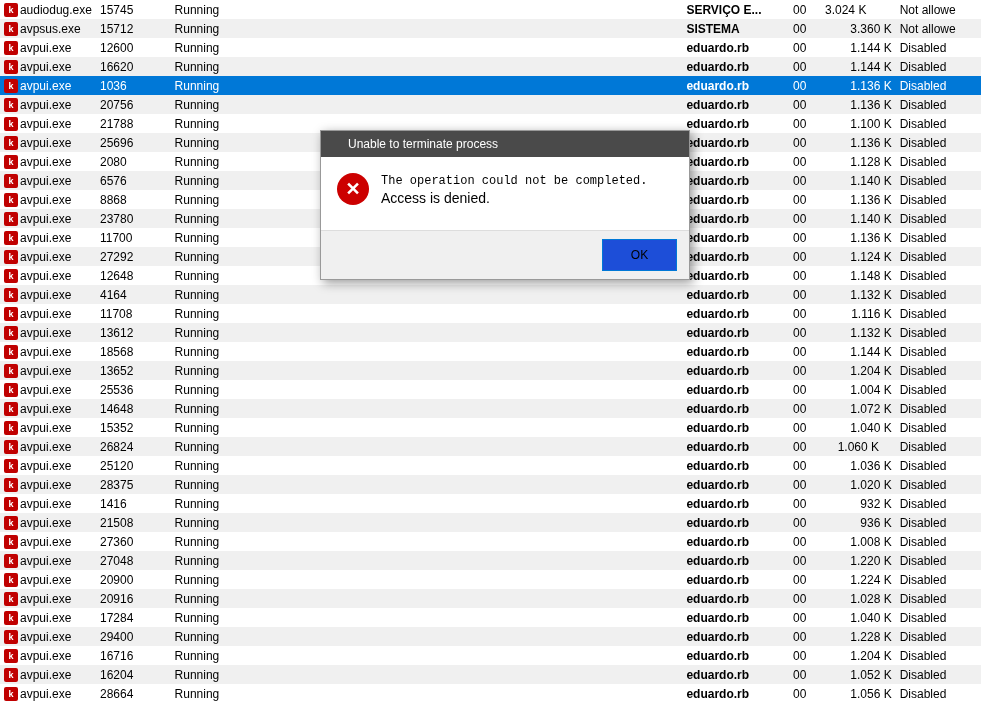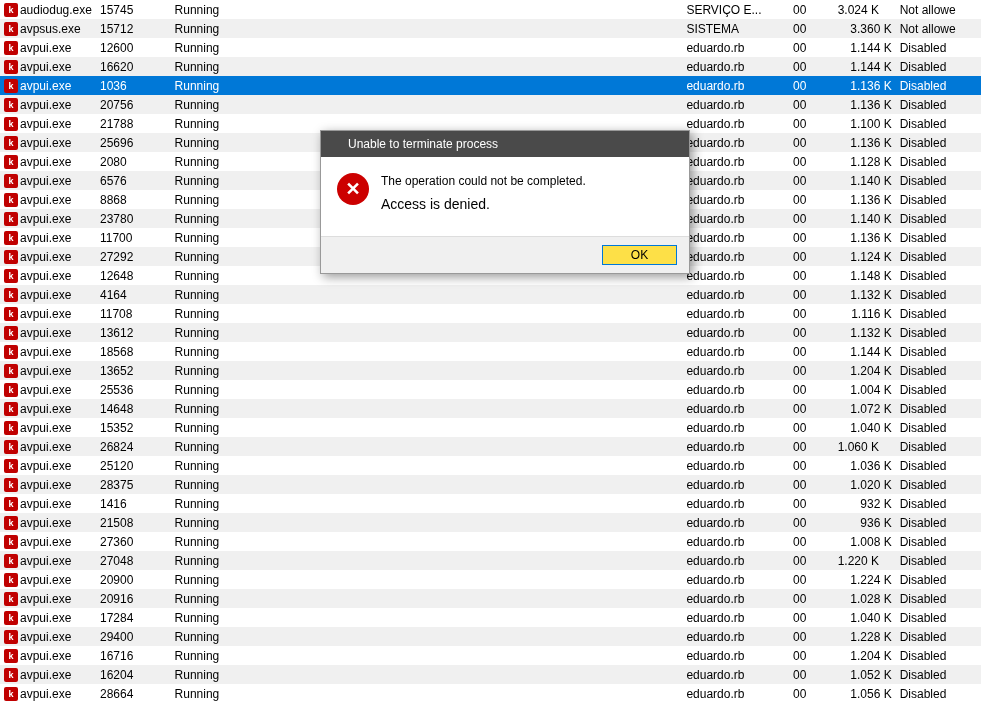--- a/index.html
+++ b/index.html
@@ -41,21 +41,21 @@
       color: #fff;
     }
     .process-table tr.highlighted td {
       color: #fff;
     }
 
     .col-name { width: 90px; }
     .col-pid  { width: 70px; }
     .col-status { width: 80px; }
     .col-empty { width: 400px; }
-    .col-user { width: 100px; }
+    .col-user { width: 100px; font-weight: bold; }
     .col-00   { width: 30px; }
     .col-mem  { width: 70px; }
     .col-dep  { width: 80px; }
 
     .k-icon {
       display: inline-block;
       width: 14px;
       height: 14px;
       background: #c00000;
       color: #fff;
@@ -136,41 +136,41 @@
       line-height: 1;
     }
 
     .dialog-message-area {
       flex: 1;
     }
 
     .dialog-main-msg {
       font-size: 12px;
       color: #000;
-      margin-bottom: 6px;
       line-height: 1.4;
+      font-family: Liberation Mono, monospace;
     }
 
     .dialog-sub-msg {
       font-size: 14px;
       color: #000;
     }
 
     .dialog-footer {
       background: #f0f0f0;
       padding: 8px 12px;
       display: flex;
       justify-content: flex-end;
       border-top: 1px solid #ddd;
     }
 
     .ok-button {
       width: 75px;
-      height: 20px;
-      background: #fde047;
+      height: 32px;
+      background: #1d4ed8;
       border: 1px solid #0078d7;
       color: #000;
       font-size: 12px;
       cursor: pointer;
       display: flex;
       align-items: center;
       justify-content: center;
     }
 
     .table-container {
@@ -189,21 +189,21 @@
       <td class="col-name">
         <span class="name-cell">
           <span class="k-icon">k</span>audiodug.exe
         </span>
       </td>
       <td class="col-pid">15745</td>
       <td class="col-status">Running</td>
       <td class="col-empty"></td>
       <td class="col-user">SERVIÇO E...</td>
       <td class="col-00">00</td>
-      <td class="col-mem" style="text-align:center">3.024 K</td>
+      <td class="col-mem" style="text-align:left">3.024 K</td>
       <td class="col-dep">Not allowe</td>
     </tr>
         <tr>
       <td class="col-name">
         <span class="name-cell">
           <span class="k-icon">k</span>avpsus.exe
         </span>
       </td>
       <td class="col-pid">15712</td>
       <td class="col-status">Running</td>
@@ -595,21 +595,21 @@
       <td class="col-name">
         <span class="name-cell">
           <span class="k-icon">k</span>avpui.exe
         </span>
       </td>
       <td class="col-pid">27048</td>
       <td class="col-status">Running</td>
       <td class="col-empty"></td>
       <td class="col-user">eduardo.rb</td>
       <td class="col-00">00</td>
-      <td class="col-mem" style="text-align:center">1.220 K</td>
+      <td class="col-mem" style="text-align:right">1.220 K</td>
       <td class="col-dep">Disabled</td>
     </tr>
         <tr>
       <td class="col-name">
         <span class="name-cell">
           <span class="k-icon">k</span>avpui.exe
         </span>
       </td>
       <td class="col-pid">20900</td>
       <td class="col-status">Running</td>

